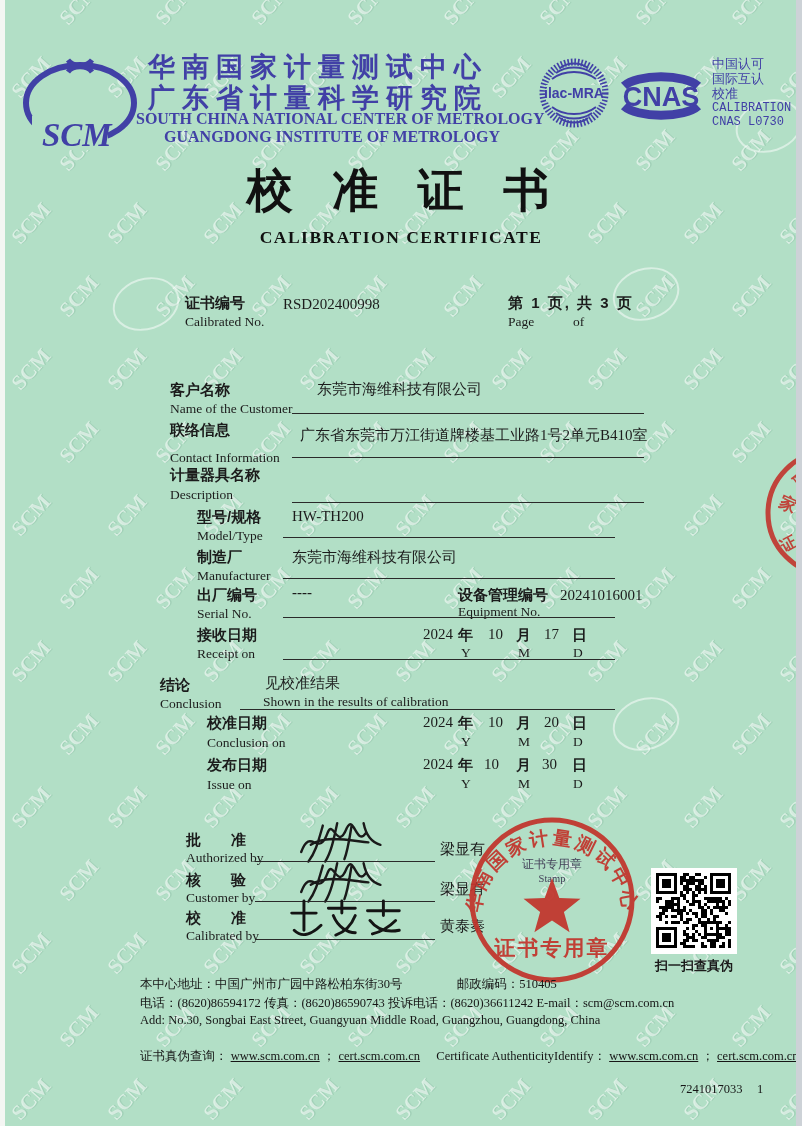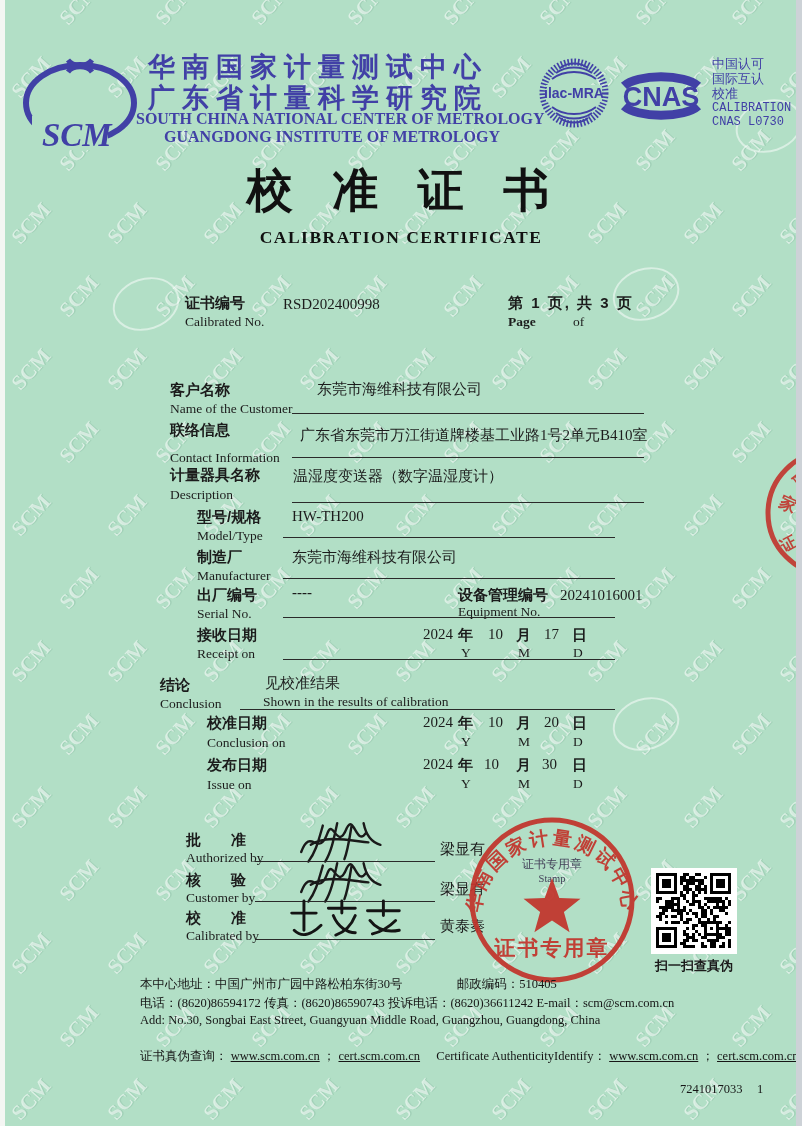--- a/index.html
+++ b/index.html
@@ -232,35 +232,34 @@
   <div class="abs accred accred-en" style="left:712px;top:101px;">CALIBRATION</div>
   <div class="abs accred accred-en" style="left:712px;top:115px;">CNAS L0730</div>
 
   <div class="abs doc-title" style="left:0;top:160px;width:810px;text-align:center;">校 准 证 书</div>
   <div class="abs doc-subtitle" style="left:0;top:227px;width:802px;text-align:center;">CALIBRATION CERTIFICATE</div>
 
   <div class="abs lab-cn" style="left:185px;top:294px;">证书编号</div>
   <div class="abs val" style="left:283px;top:296px;">RSD202400998</div>
   <div class="abs lab-en" style="left:185px;top:314px;">Calibrated No.</div>
   <div class="abs lab-cn" style="left:508px;top:294px;letter-spacing:2px;">第 1 页, 共 3 页</div>
-  <div class="abs lab-en" style="left:508px;top:314px;font-weight:bold;">Page</div>
+  <div class="abs lab-en" style="left:508px;top:314px;">Page</div>
   <div class="abs lab-en" style="left:573px;top:314px;">of</div>
 
   <div class="abs lab-cn" style="left:170px;top:381px;">客户名称</div>
   <div class="abs val" style="left:317px;top:380px;">东莞市海维科技有限公司</div>
   <div class="abs lab-en" style="left:170px;top:401px;">Name of the Customer</div>
   <div class="rule" style="left:292px;top:413px;width:352px;"></div>
 
   <div class="abs lab-cn" style="left:170px;top:421px;">联络信息</div>
   <div class="abs val" style="left:300px;top:426px;">广东省东莞市万江街道牌楼基工业路1号2单元B410室</div>
   <div class="abs lab-en" style="left:170px;top:450px;">Contact Information</div>
   <div class="rule" style="left:292px;top:457px;width:352px;"></div>
 
   <div class="abs lab-cn" style="left:170px;top:466px;">计量器具名称</div>
-  <div class="abs val" style="left:293px;top:467px;">温湿度变送器（数字温湿度计）</div>
   <div class="abs lab-en" style="left:170px;top:487px;">Description</div>
   <div class="rule" style="left:292px;top:502px;width:352px;"></div>
 
   <div class="abs lab-cn" style="left:197px;top:508px;">型号/规格</div>
   <div class="abs val" style="left:292px;top:508px;">HW-TH200</div>
   <div class="abs lab-en" style="left:197px;top:528px;">Model/Type</div>
   <div class="rule" style="left:283px;top:537px;width:332px;"></div>
 
   <div class="abs lab-cn" style="left:197px;top:548px;">制造厂</div>
   <div class="abs val" style="left:292px;top:548px;">东莞市海维科技有限公司</div>

